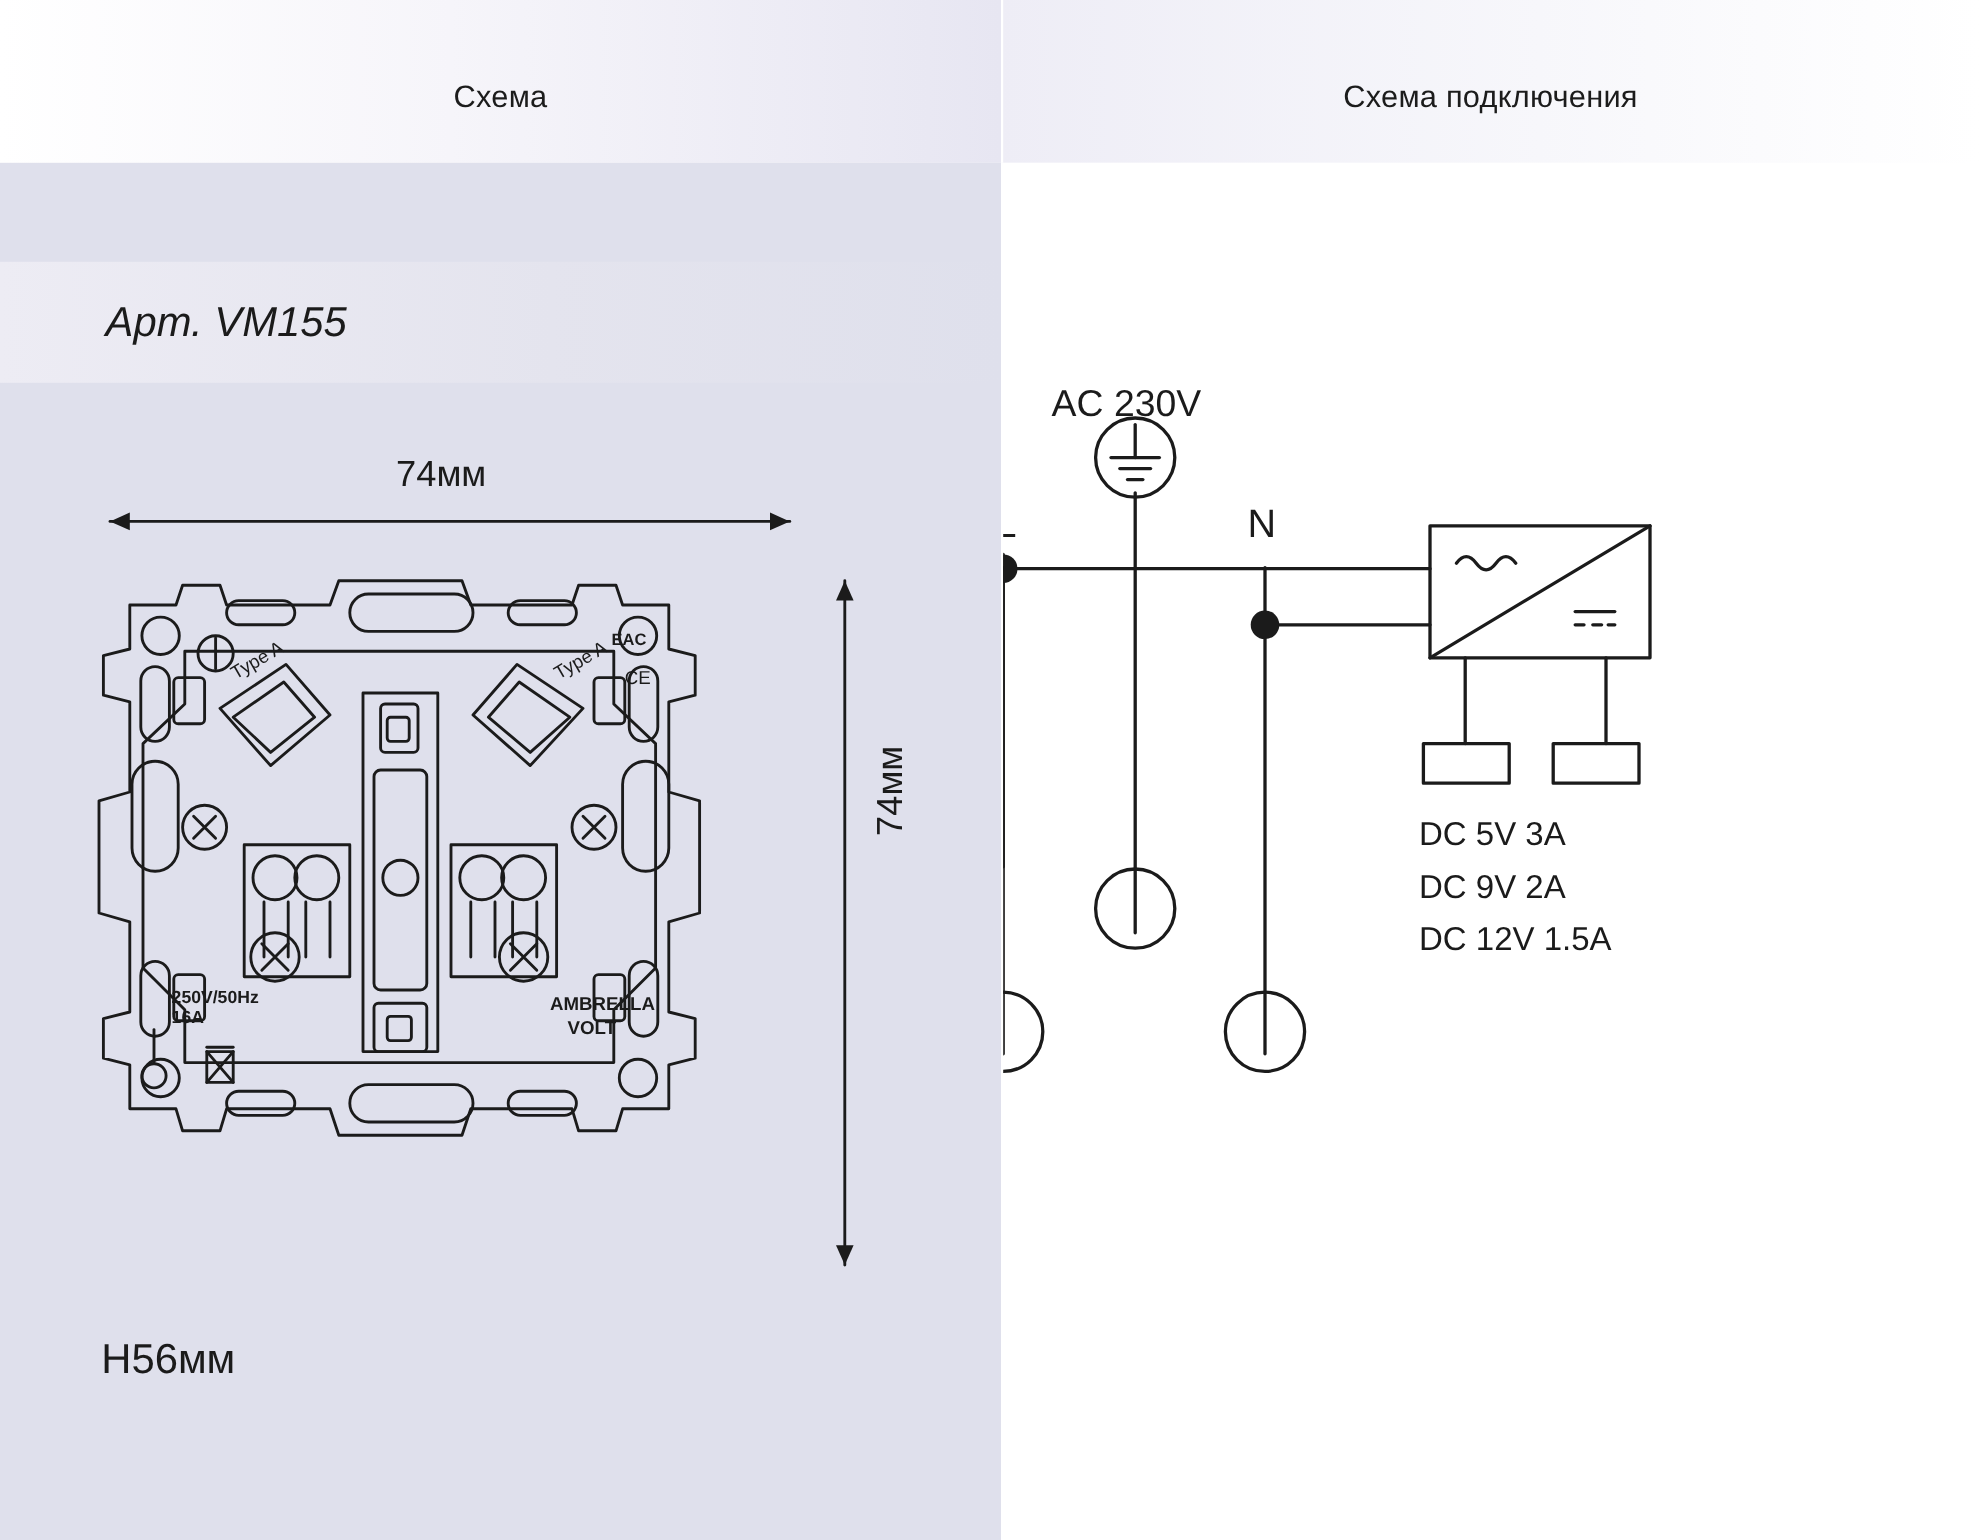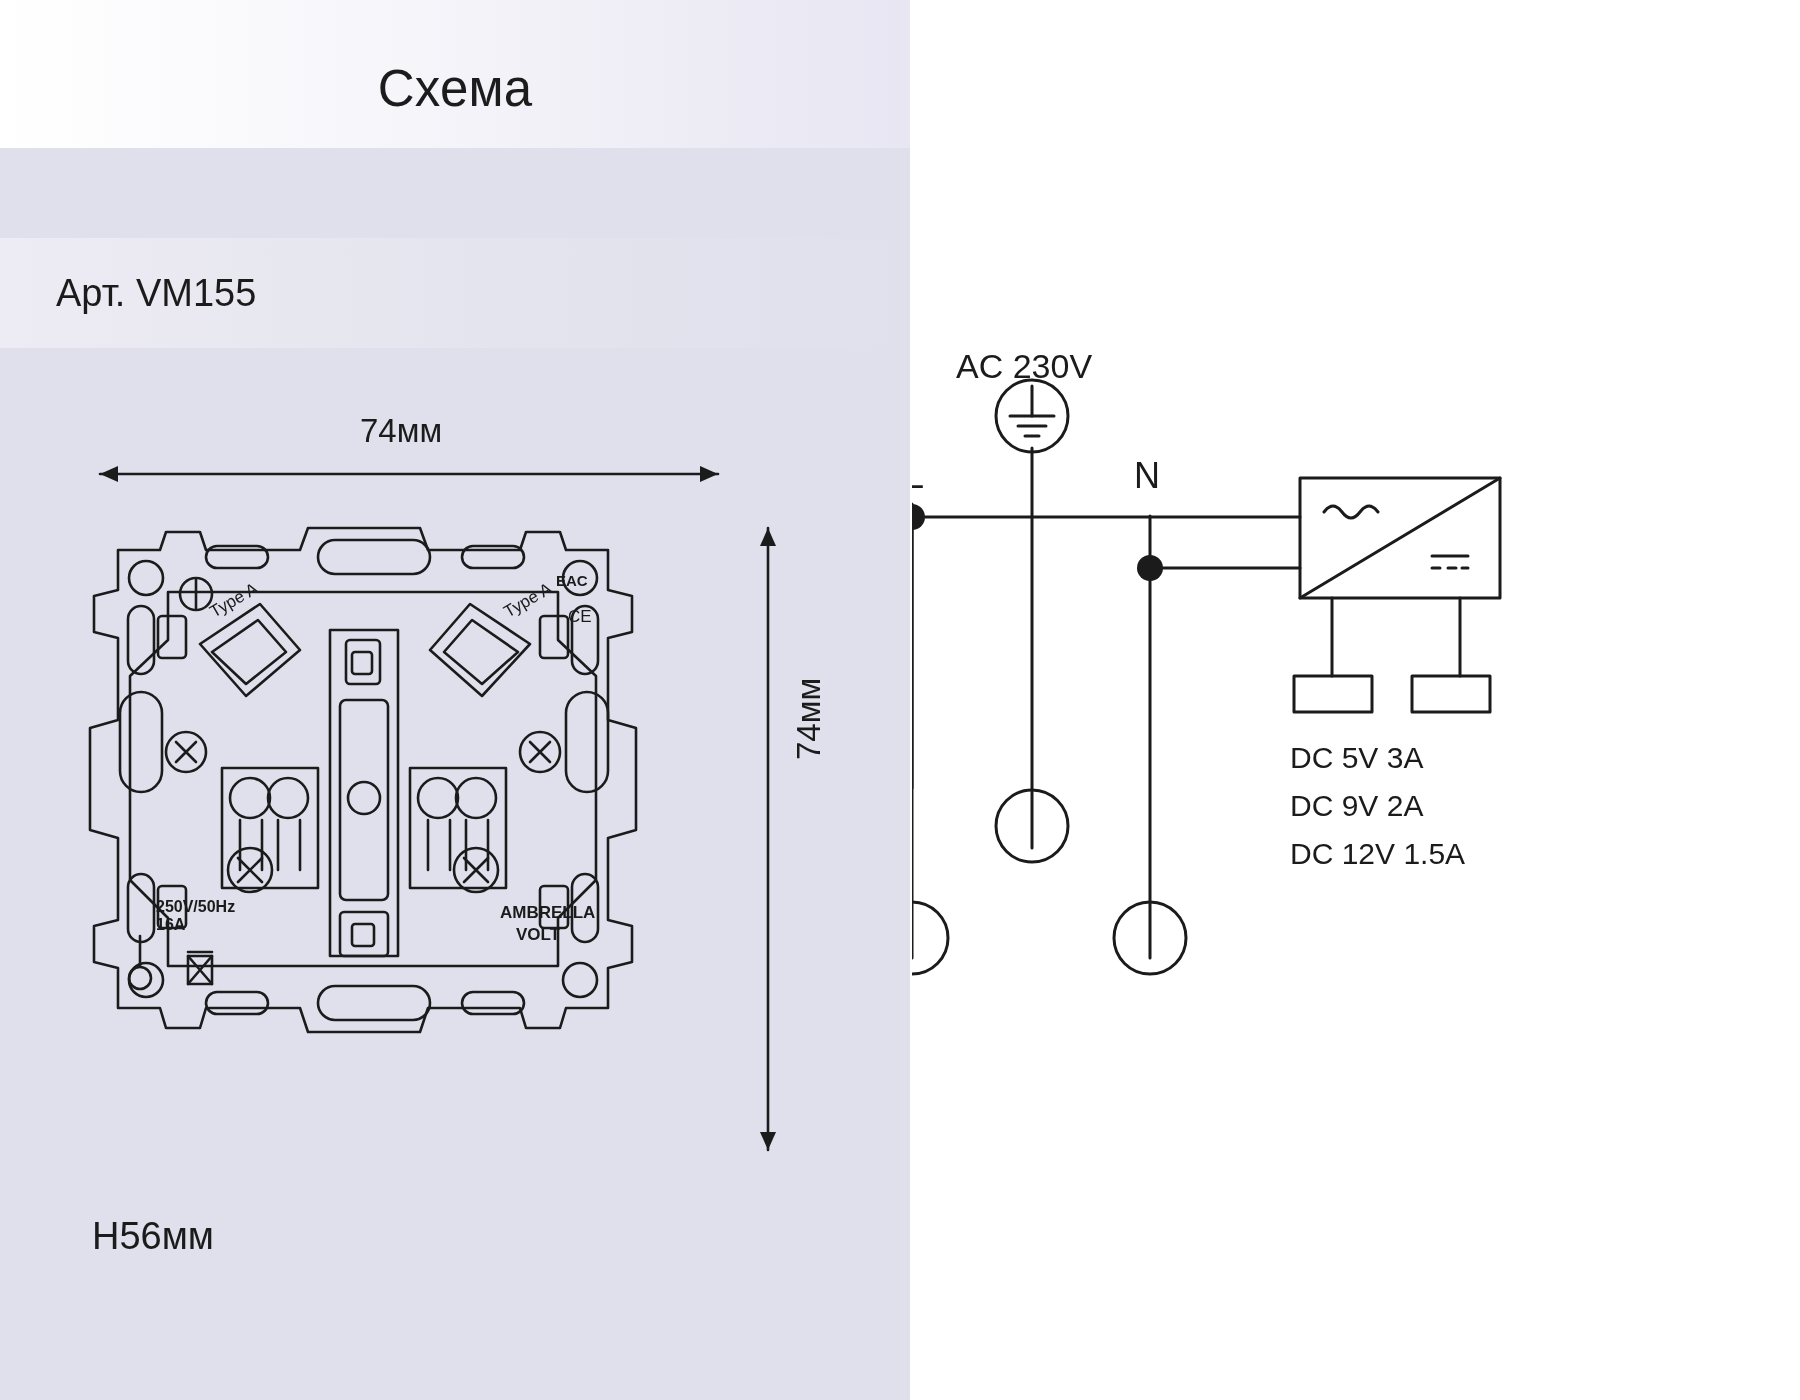--- a/index.html
+++ b/index.html
@@ -40,21 +40,21 @@
   }
   .header-cell.left {
     width: 910px;
     background: linear-gradient(90deg, #ffffff 0%, #f6f5fa 45%, #e7e6f2 100%);
   }
   .header-cell.right {
     width: 890px;
     background: linear-gradient(90deg, #eeedf6 0%, #f7f7fb 55%, #ffffff 100%);
   }
   .header-title {
-    font-size: 51px;
+    font-size: 28px;
     font-weight: 400;
     color: #1c1c1c;
     letter-spacing: 0.2px;
     margin-top: 28px;
   }
   .header-sep {
     position: absolute;
     left: 910px;
     top: 0;
     width: 2px;
@@ -85,24 +85,25 @@
     position: absolute;
     left: 0;
     top: 238px;
     width: 910px;
     height: 110px;
     background: linear-gradient(90deg, #edecf4 0%, #e4e4ee 55%, #dfe0ec 100%);
     display: flex;
     align-items: center;
   }
   .art-text {
-    margin-left: 56px;
+    margin-left: 96px;
     font-size: 38px;
     font-weight: 400;
     color: #1b1b1b;
+    font-style: italic;
   }
 
   .dim-top-label {
     position: absolute;
     left: 360px;
     top: 412px;
     font-size: 33px;
     color: #1b1b1b;
   }
   .dim-right-label {
@@ -131,20 +132,23 @@
   }
 </style>
 </head>
 <body>
 
 <div class="page">
 
   <div class="header">
     <div class="header-cell left">
       <span class="header-title">Схема</span>
+    </div>
+    <div class="header-cell right">
+      <span class="header-title">Схема подключения</span>
     </div>
   </div>
   <div class="header-sep"></div>
 
   <div class="panel-left"></div>
 
   <div class="art-band">
     <span class="art-text">Арт. VM155</span>
   </div>
 

